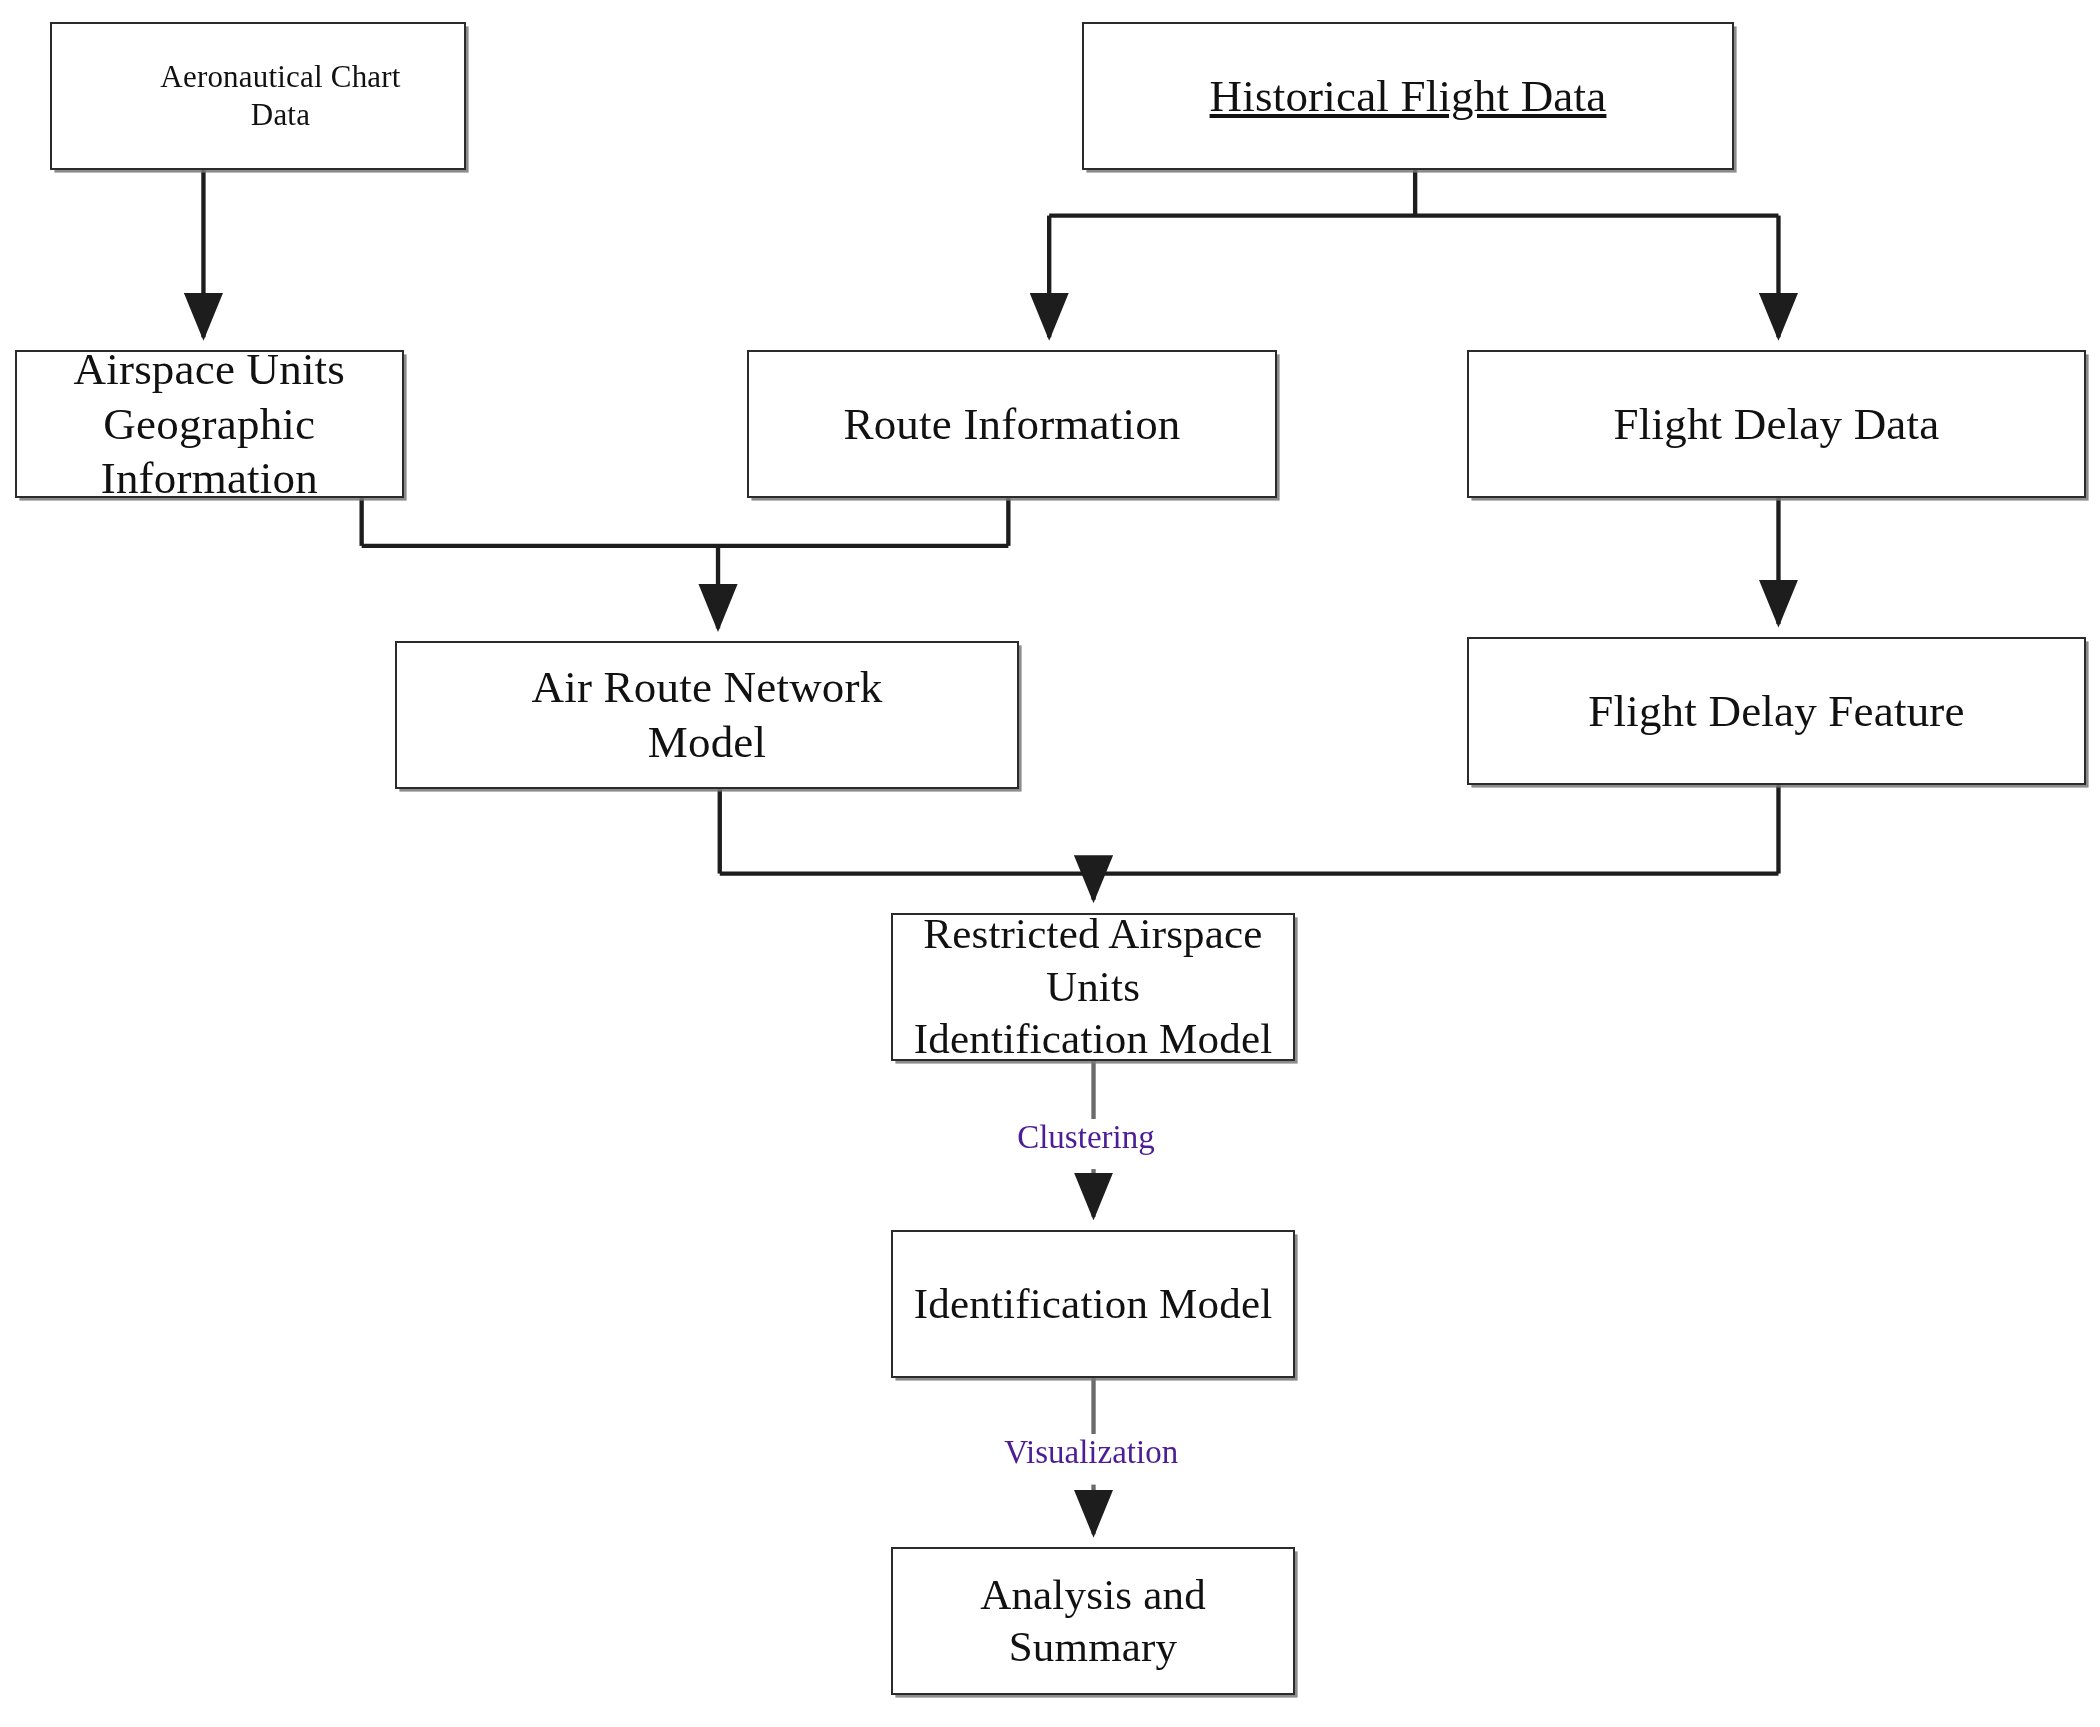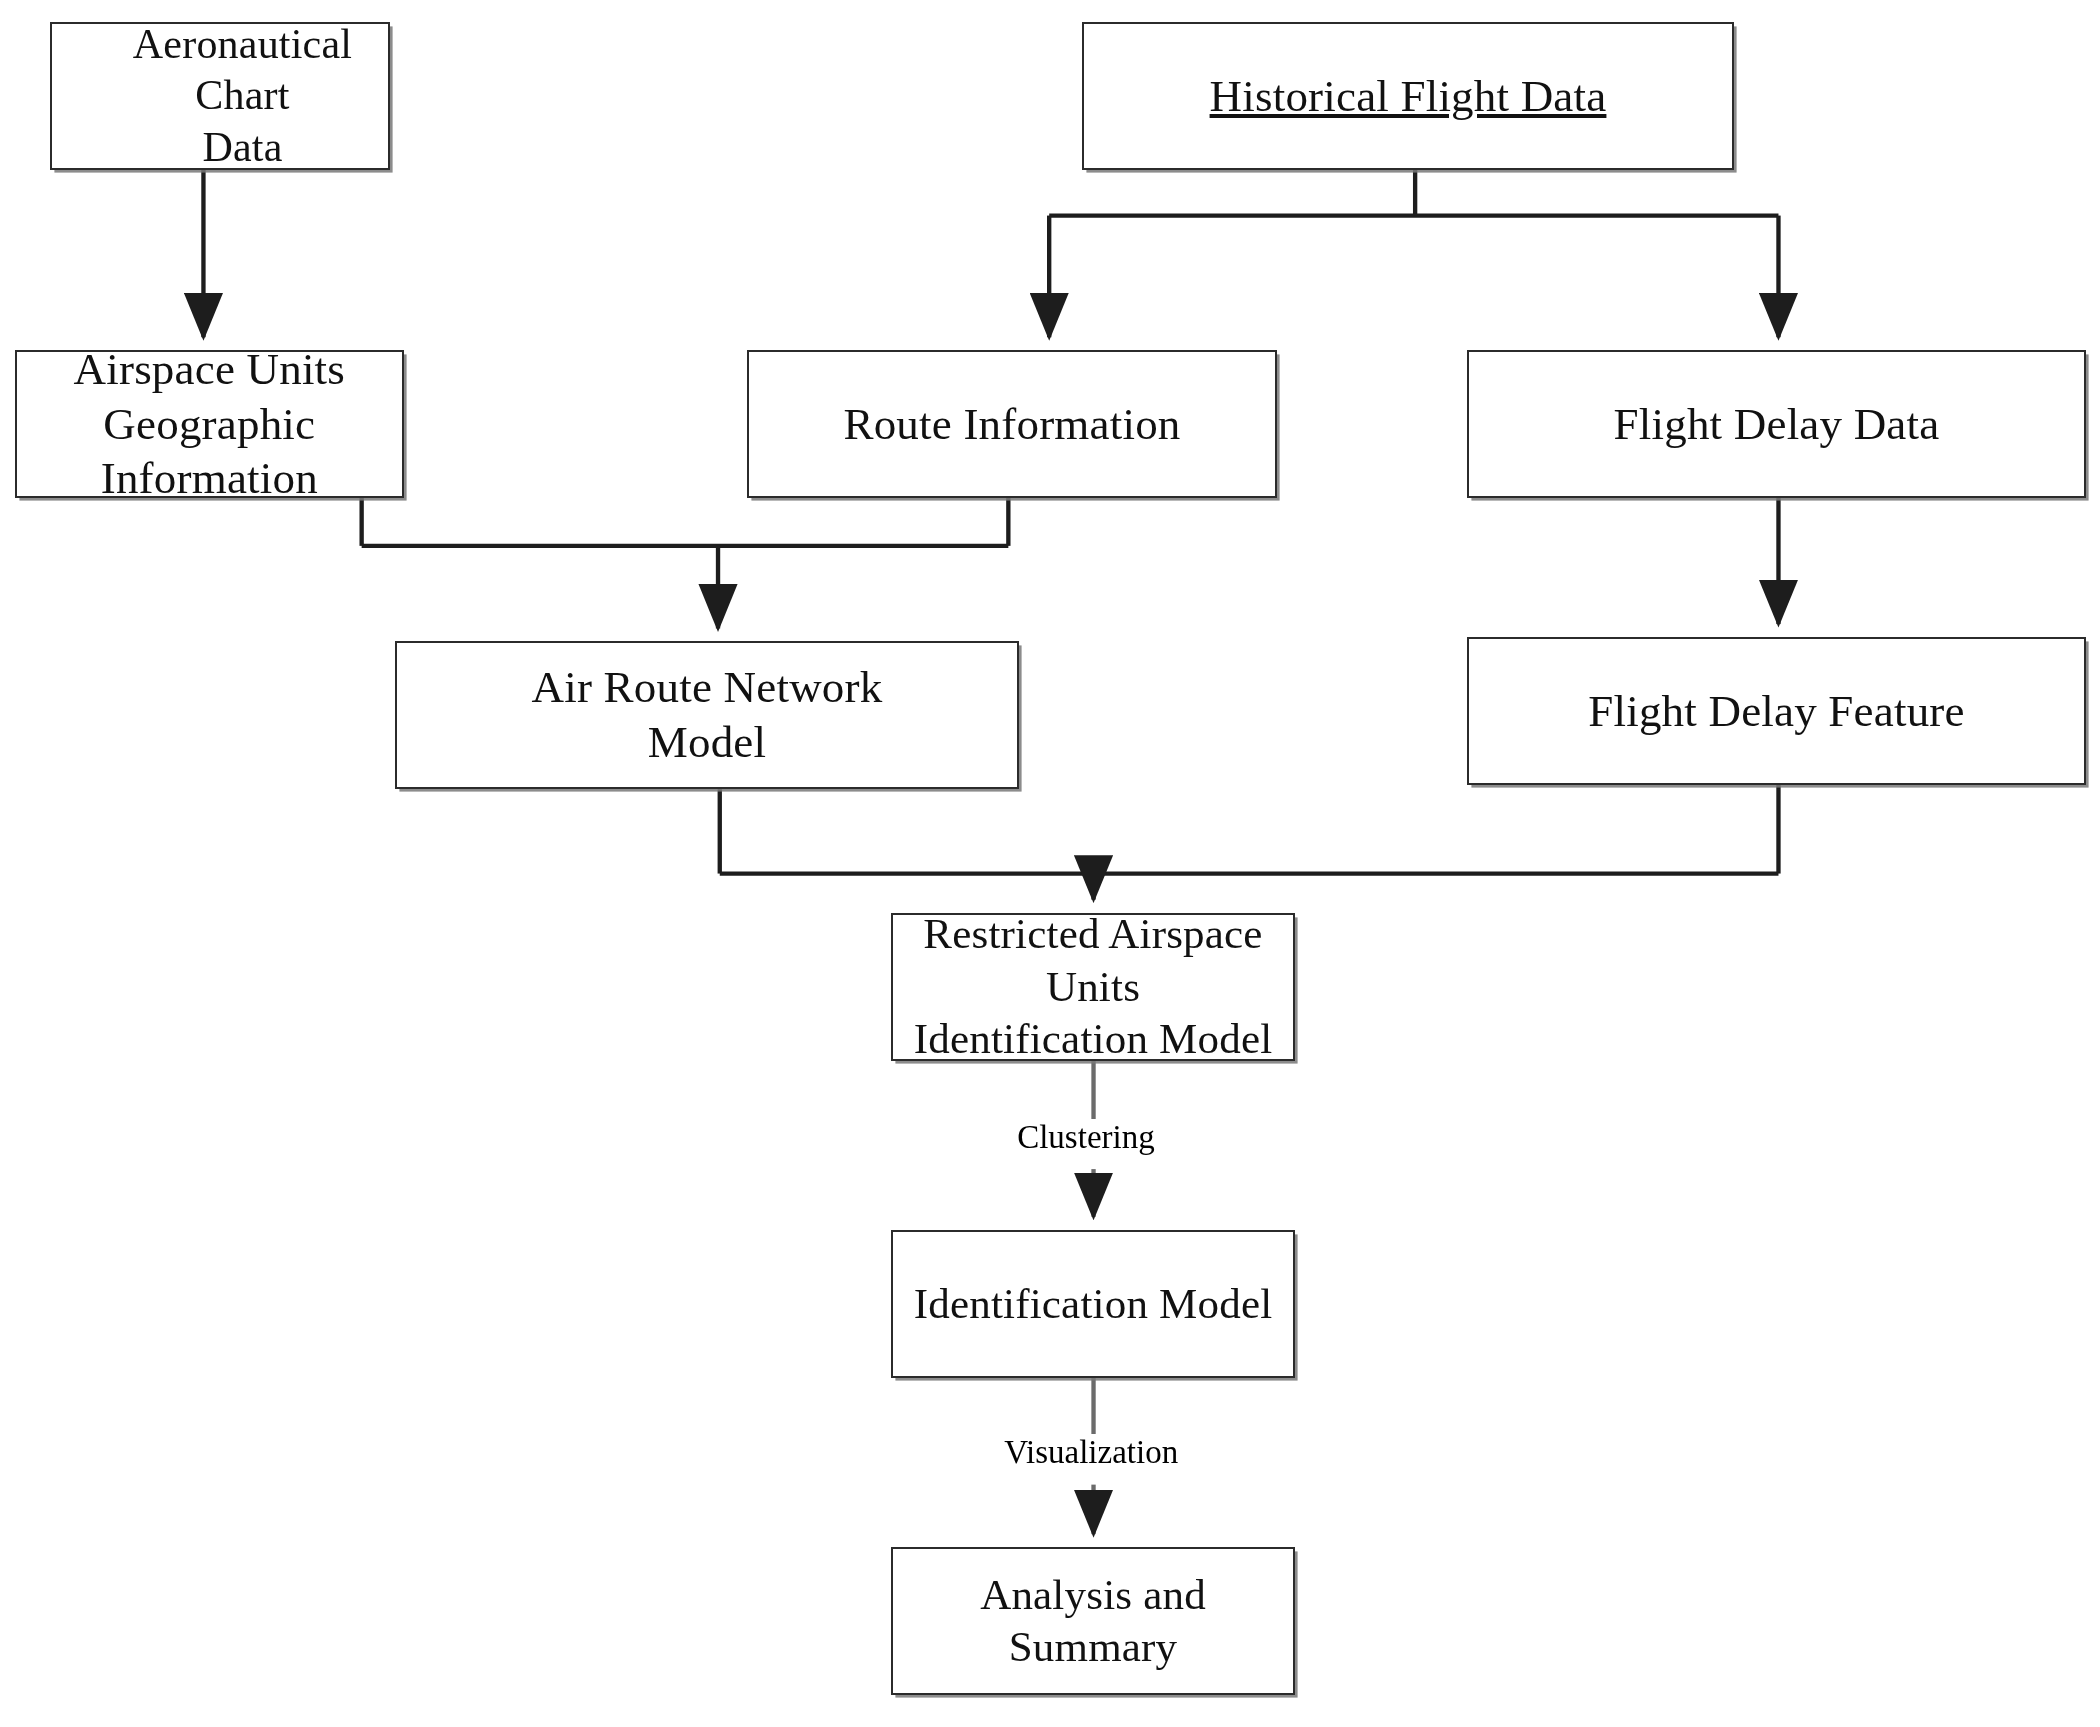--- a/index.html
+++ b/index.html
@@ -37,21 +37,21 @@
   #svg-edges {
     position: absolute;
     left: 0;
     top: 0;
     width: 2101px;
     height: 1728px;
     pointer-events: none;
   }
   .edge-label {
     position: absolute;
-    color: #000000;
+    color: #4c1d95;
     background: #ffffff;
     padding: 0 5.2px;
     white-space: nowrap;
     text-align: center;
     line-height: 1.1;
   }
 </style>
 </head>
 <body>
 
@@ -97,21 +97,21 @@
       <line x1="1258" y1="1220" x2="1258" y2="1288" stroke="#6b6b6b" stroke-width="5"></line>
       <line x1="1258" y1="1345" x2="1258" y2="1400" stroke="#6b6b6b" stroke-width="5" marker-end="url(#arrowhead)"></line>
     </g>
 
     <g>
       <line x1="1258" y1="1585" x2="1258" y2="1650" stroke="#6b6b6b" stroke-width="5"></line>
       <line x1="1258" y1="1708" x2="1258" y2="1765" stroke="#6b6b6b" stroke-width="5" marker-end="url(#arrowhead)"></line>
     </g>
   </svg>
 
-  <div class="node" style="left:50px; top:22px; width:340px; height:148px; font-size:42px;padding-left:45px;">
+  <div class="node" style="left:50px; top:22px; width:416px; height:148px; font-size:31px;padding-left:45px;">
     <span class="label">Aeronautical Chart
 Data</span>
   </div>
 
   <div class="node" style="left:1082px; top:22px; width:652px; height:148px; font-size:45px;text-decoration:underline;">
     <span class="label">Historical Flight Data</span>
   </div>
 
   <div class="node" style="left:14.8px; top:350px; width:389px; height:148px; font-size:45px;">
     <span class="label">Airspace Units

